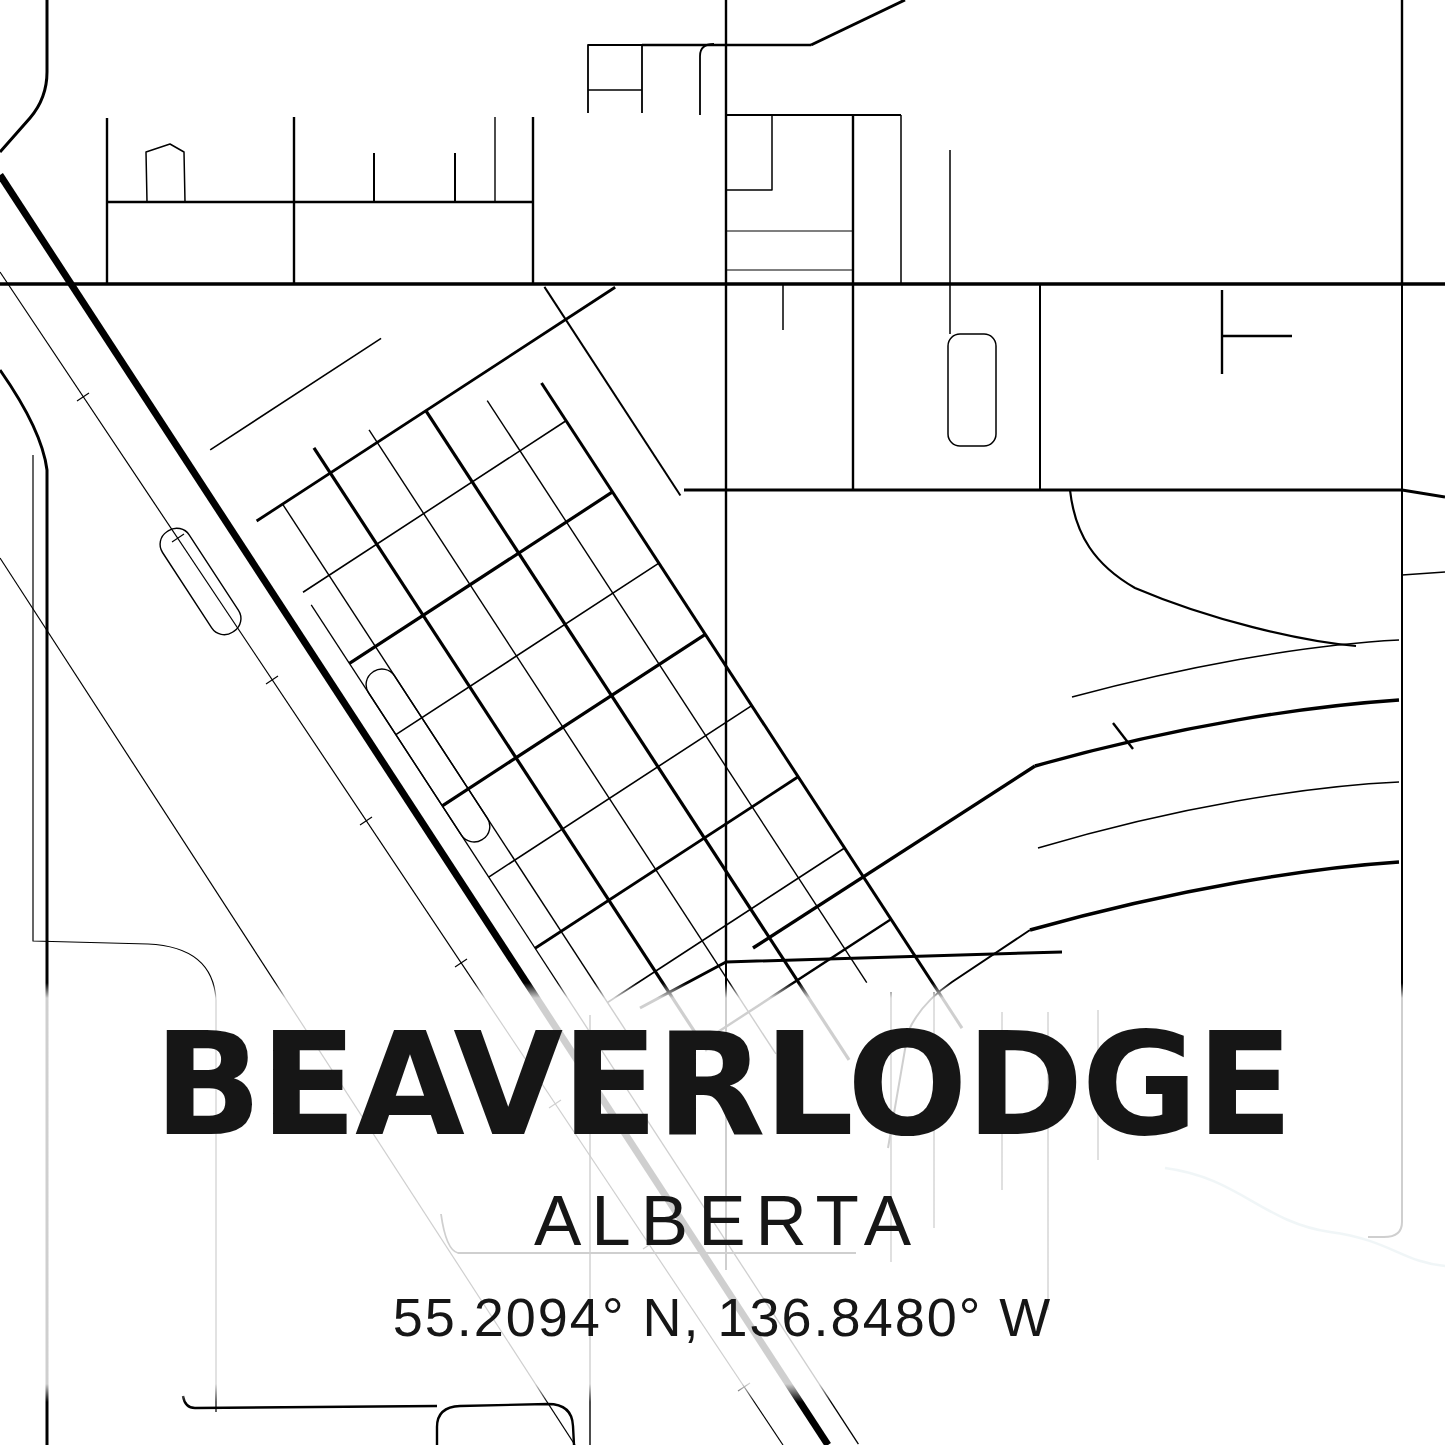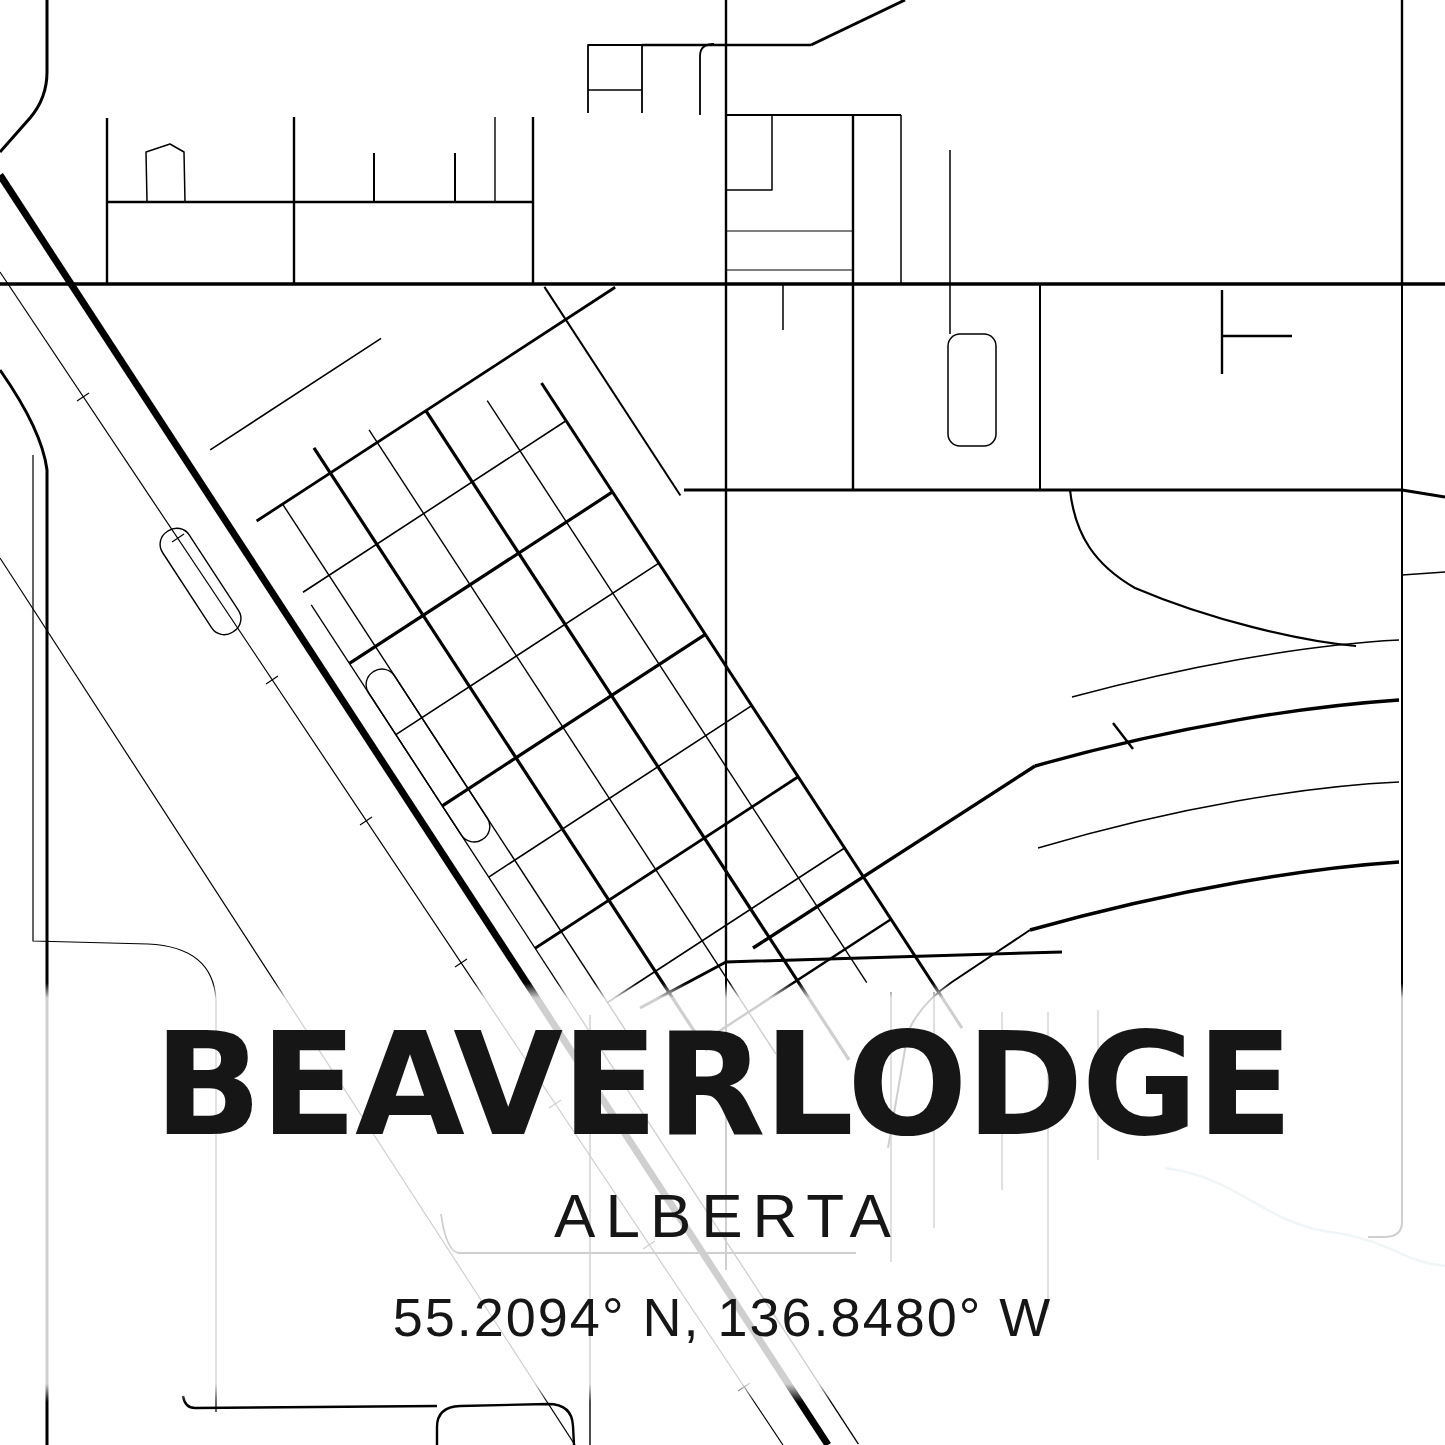--- a/index.html
+++ b/index.html
@@ -22,21 +22,21 @@
   }
   .poster-text{position:absolute;left:0;width:1445px;text-align:center;line-height:1;color:var(--text,#161616);white-space:nowrap;}
   .title{
     top:1014px;
     font-family:"DejaVu Sans",sans-serif;
     font-weight:bold;font-size:142px;letter-spacing:-2px;
   }
   .subtitle{
     top:1185px;
     font-family:"Liberation Sans",sans-serif;
-    font-weight:400;font-size:62px;letter-spacing:10px;text-indent:10px;
+    font-weight:400;font-size:71px;letter-spacing:10px;text-indent:10px;
   }
   .coords{
     top:1290px;
     font-family:"Liberation Sans",sans-serif;
     font-weight:400;font-size:54px;letter-spacing:2px;
   }
 </style>
 </head>
 <body>
 

